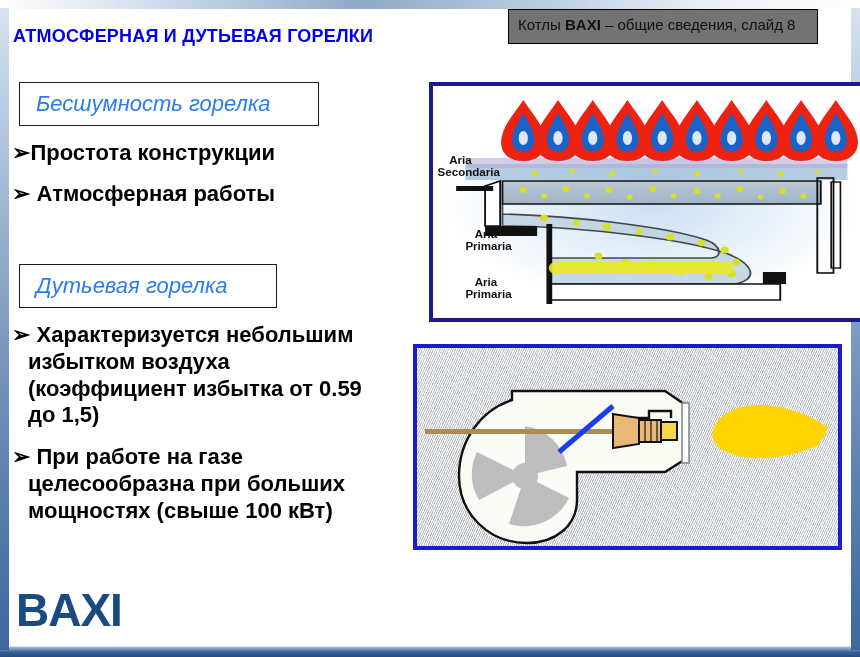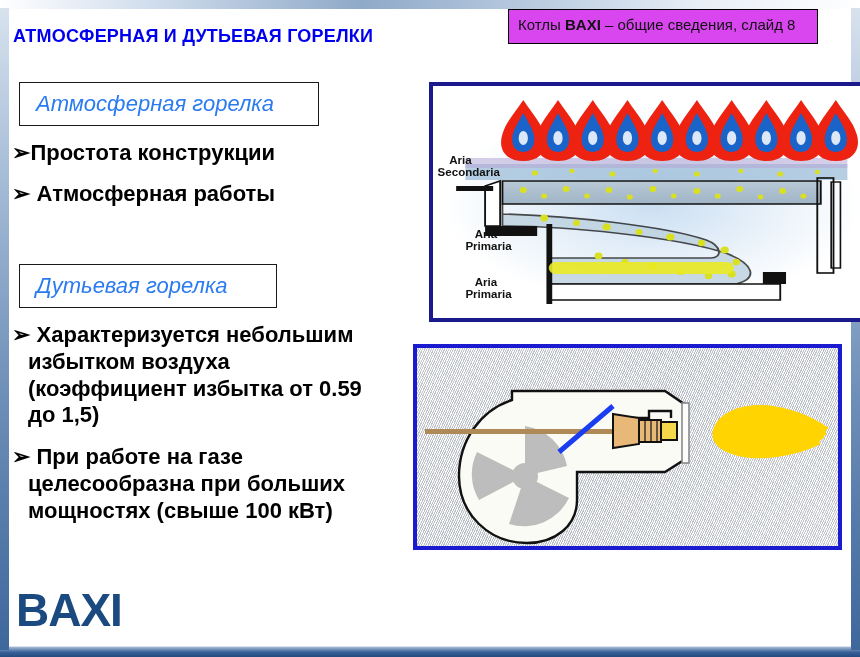--- a/index.html
+++ b/index.html
@@ -31,21 +31,21 @@
     background:linear-gradient(to bottom,#d7e2ee 0%,#a8bed8 25%,#6e8fb8 60%,#3e679c 100%);
   }
   .inner{
     position:absolute;left:9px;top:9px;width:842px;height:637px;
     background:#ffffff;
   }
 
   
   .header-note{
     position:absolute;left:508px;top:9px;width:310px;
-    border:1.5px solid #000000;background:#d946ef;
+    border:1.5px solid #000000;background:#737373;
     padding:6px 8px 8px 9px;
     font-size:15px;color:#111111;line-height:1.25;
     box-sizing:border-box;
   }
   .header-note b{font-weight:bold;}
 
   
   .title{
     position:absolute;left:13px;top:26px;
     font-size:18px;font-weight:bold;color:#0000EE;
@@ -111,21 +111,21 @@
 
   <div class="inner"></div>
 
   <div class="header-note">
     <span>Котлы </span><b>BAXI</b><span> – общие сведения, слайд 8</span>
   </div>
 
   <div class="title">АТМОСФЕРНАЯ И ДУТЬЕВАЯ  ГОРЕЛКИ</div>
 
   <div class="capbox" id="cap-atm">
-    <span>Атмосферная горелка</span>
+    <span>Бесшумность горелка</span>
   </div>
 
   <div class="blist" id="list-atm">
     <div class="bullet"><span class="arrow">➢</span><span>Простота конструкции</span></div>
     <div class="bullet"><span class="arrow">➢</span><span> Атмосферная работы</span></div>
   </div>
 
   <div class="capbox" id="cap-blow">
     <span>Дутьевая горелка</span>
   </div>

